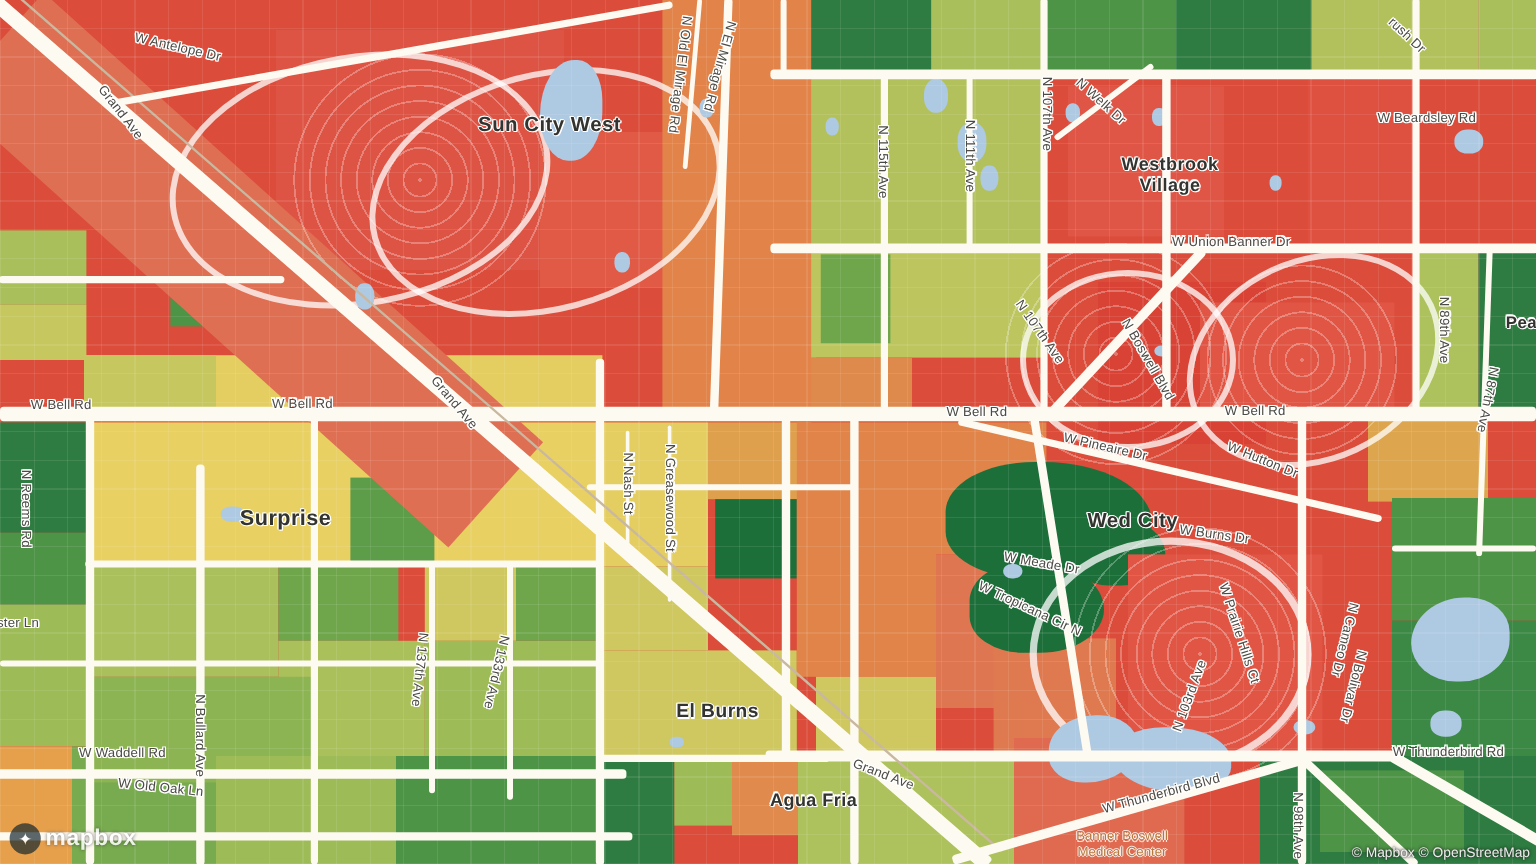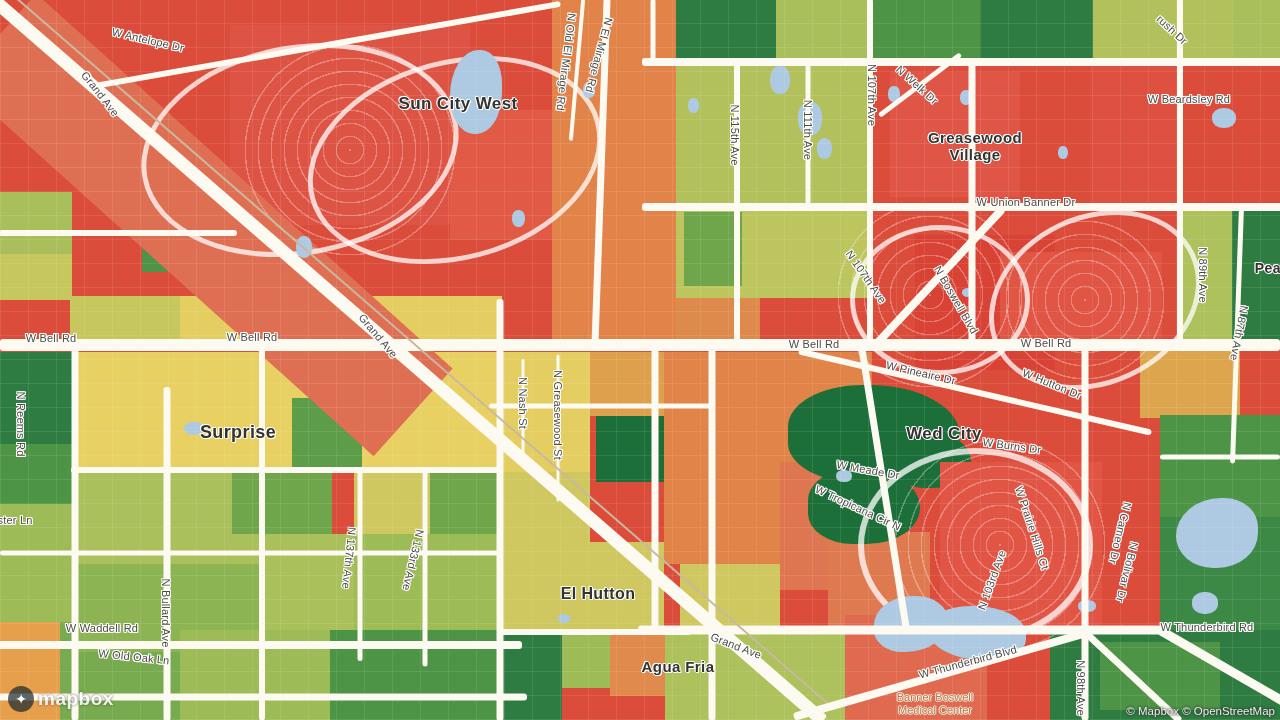--- a/index.html
+++ b/index.html
@@ -219,22 +219,22 @@
     <div class="lbl roadlbl" style="left: 413px; top: 560px; transform: translate(-50%, -50%) rotate(103deg); white-space: nowrap;">N 133rd Ave</div>
     <div class="lbl roadlbl" style="left: 15px; top: 520px; transform: translate(-50%, -50%) rotate(0deg); white-space: nowrap;">ster Ln</div>
     <div class="lbl roadlbl" style="left: 166px; top: 613px; transform: translate(-50%, -50%) rotate(90deg); white-space: nowrap;">N Bullard Ave</div>
     <div class="lbl roadlbl" style="left: 102px; top: 628px; transform: translate(-50%, -50%) rotate(0deg); white-space: nowrap; text-align: center;">W Waddell Rd</div>
     <div class="lbl roadlbl" style="left: 134px; top: 657px; transform: translate(-50%, -50%) rotate(6deg); white-space: nowrap;">W Old Oak Ln</div>
     <div class="lbl roadlbl" style="left: 736px; top: 646px; transform: translate(-50%, -50%) rotate(21deg); white-space: nowrap;">Grand Ave</div>
     <div class="lbl roadlbl" style="left: 1207px; top: 627px; transform: translate(-50%, -50%) rotate(0deg); white-space: nowrap;">W Thunderbird Rd</div>
     <div class="lbl roadlbl" style="left: 968px; top: 662px; transform: translate(-50%, -50%) rotate(-15deg); white-space: nowrap;">W Thunderbird Blvd</div>
     <div class="lbl roadlbl" style="left: 1081px; top: 688px; transform: translate(-50%, -50%) rotate(90deg); white-space: nowrap;">N 98th Ave</div>
     <div class="lbl citylbl" style="left: 458px; top: 104px; font-size: 17px; transform: translate(-50%, -50%);">Sun City West</div>
-    <div class="lbl citylbl" style="left: 975px; top: 146px; font-size: 15px; transform: translate(-50%, -50%);">Greasewood
+    <div class="lbl citylbl" style="left: 975px; top: 146px; font-size: 15px; transform: translate(-50%, -50%);">Westbrook
 Village</div>
     <div class="lbl citylbl" style="left: 238px; top: 432px; font-size: 18px; transform: translate(-50%, -50%);">Surprise</div>
     <div class="lbl citylbl" style="left: 944px; top: 434px; font-size: 17px; transform: translate(-50%, -50%);">Wed City</div>
-    <div class="lbl citylbl" style="left: 598px; top: 594px; font-size: 16px; transform: translate(-50%, -50%);">El Hutton</div>
+    <div class="lbl citylbl" style="left: 598px; top: 594px; font-size: 16px; transform: translate(-50%, -50%);">El Burns</div>
     <div class="lbl citylbl" style="left: 678px; top: 667px; font-size: 15px; transform: translate(-50%, -50%);">Agua Fria</div>
     <div class="lbl citylbl" style="left: 1272px; top: 268px; font-size: 14px; transform: translate(-50%, -50%);">Peac</div>
     <div class="lbl poilbl" style="left: 935px; top: 704px; transform: translate(-50%, -50%);">Banner Boswell
 Medical Center</div>
   </div>
 
 </body></html>

